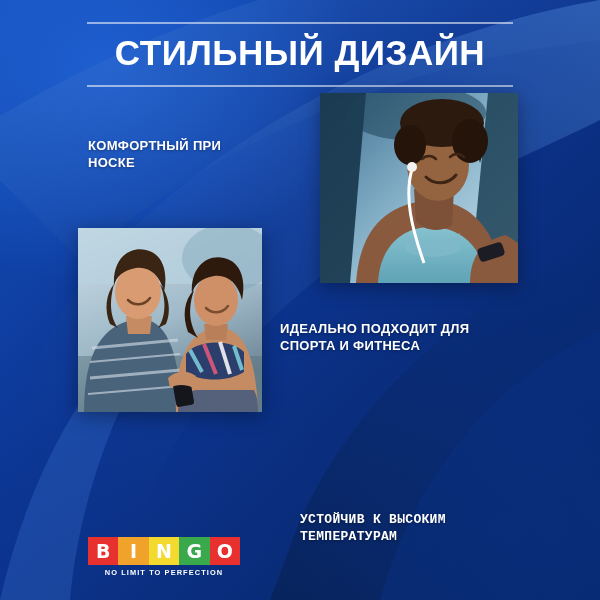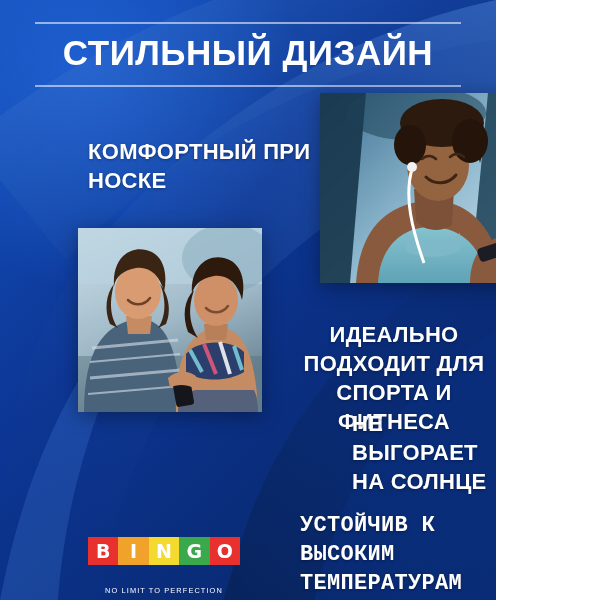--- a/index.html
+++ b/index.html
@@ -5,21 +5,21 @@
   html, body {
     margin: 0;
     padding: 0;
     background: #ffffff;
   }
   body {
     font-family: "Liberation Sans", sans-serif;
   }
   .poster {
     position: relative;
-    width: 496px;
+    width: 600px;
     height: 600px;
     overflow: hidden;
     background: #3b82f6;
   }
   
   .bg-base {
     position: absolute;
     inset: 0;
     background:
       radial-gradient(ellipse 70% 60% at 18% 12%, #1f5fd0 0%, rgba(31,95,208,0) 60%),
@@ -54,30 +54,30 @@
     text-transform: uppercase;
     line-height: 1.1;
     padding: 10px 28px 12px 28px;
     border-top: 2px solid rgba(255,255,255,0.55);
     border-bottom: 2px solid rgba(255,255,255,0.55);
   }
   
   .feat {
     position: absolute;
     color: #ffffff;
-    font-size: 22px;
+    font-size: 13px;
     font-weight: bold;
     text-transform: uppercase;
     line-height: 1.32;
     letter-spacing: 0.3px;
     white-space: pre-line;
     text-shadow: 0 1px 3px rgba(0,0,0,0.35);
   }
   .feat.f0 { left: 88px;  top: 137px; }
-  .feat.f1 { left: 292px; top: 320px; text-align: center; }
+  .feat.f1 { left: 280px; top: 320px; }
   .feat.f2 { left: 352px; top: 409px; }
   .feat.f3 { left: 88px;  top: 453px; }
   .feat.f4 { left: 300px; top: 511px; font-family: Liberation Mono, monospace; }
 
   
   .photo {
     position: absolute;
     overflow: hidden;
     box-shadow: 0 4px 18px rgba(0,0,0,0.35);
   }
@@ -106,27 +106,27 @@
     flex: 1;
     display: flex;
     align-items: center;
     justify-content: center;
     color: #ffffff;
     font-weight: bold;
     font-size: 19px;
     font-family: "DejaVu Sans", sans-serif;
   }
   .logo-tag {
-    margin-top: 21px;
+    margin-top: 3px;
     color: #ffffff;
     font-size: 7.4px;
     letter-spacing: 1.1px;
     text-align: center;
     text-transform: uppercase;
-    font-weight: normal;
+    font-weight: bold;
   }
 </style>
 </head>
 <body>
 
 <div class="poster">
 
   <div class="bg-base"></div>
 
   <div class="bg-swoosh">
@@ -251,22 +251,20 @@
 
       <rect x="96" y="148" width="18" height="30" rx="3" fill="#15151c" transform="rotate(-10 105 163)"></rect>
       <path d="M90,150 C98,142 110,142 118,148 L116,160 C108,156 98,156 92,160 Z" fill="#c58c63"></path>
     </svg>
   </div>
 
   <div class="feat f0">КОМФОРТНЫЙ ПРИ
 НОСКЕ</div>
   <div class="feat f1">ИДЕАЛЬНО ПОДХОДИТ ДЛЯ
 СПОРТА И ФИТНЕСА</div>
-  <div class="feat f2">НЕ ВЫГОРАЕТ
-НА СОЛНЦЕ</div>
   <div class="feat f4">УСТОЙЧИВ К ВЫСОКИМ
 ТЕМПЕРАТУРАМ</div>
 
   <div class="logo">
     <div class="logo-row">
       <div class="logo-cell" style="background:#e8312f">B</div>
       <div class="logo-cell" style="background:#f0a22b">I</div>
       <div class="logo-cell" style="background:#f4d92e">N</div>
       <div class="logo-cell" style="background:#3aa94b">G</div>
       <div class="logo-cell" style="background:#e8312f">O</div>

